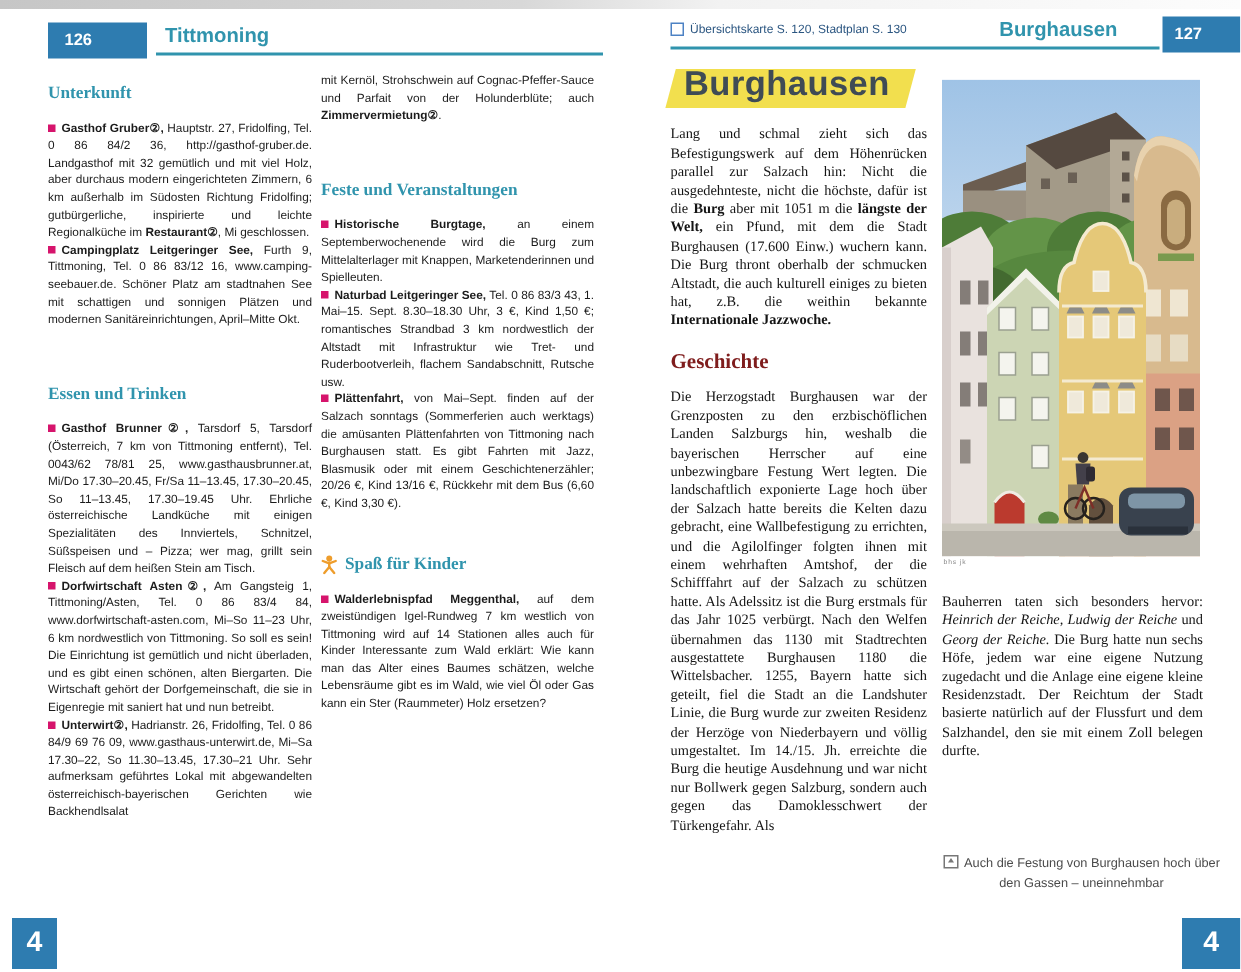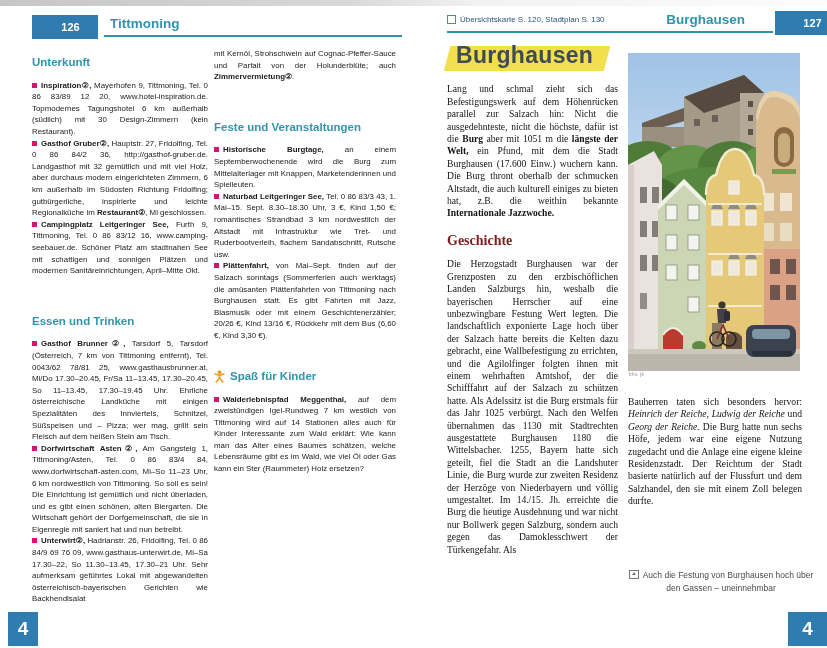--- a/index.html
+++ b/index.html
@@ -1,42 +1,42 @@
 <!DOCTYPE html>
 <html lang="de"><head>
 <meta charset="utf-8">
 <style>
   html,body{margin:0;padding:0;background:#fff;}
   .spread{position:relative;width:827px;height:648px;background:#ffffff;overflow:hidden;}
   .top-edge{position:absolute;top:0;left:0;width:827px;height:6px;
     background:linear-gradient(to right,#c6c6c6 0%,#d8d8d8 42%,#f2f2f2 58%,#fcfcfc 100%);}
   
   .pagenum{position:absolute;background:#2e7cb0;color:#fff;font-weight:bold;font-size:11px;height:24px;line-height:24px;
-    font-family:"Liberation Sans",sans-serif;box-sizing:border-box;text-align:center;}
+    font-family:"Liberation Sans",sans-serif;box-sizing:border-box;}
   #pn-left{left:32px;top:15px;width:66px;padding-left:11px;}
-  #pn-right{left:775px;top:11px;width:52px;padding-left:23px;}
+  #pn-right{left:775px;top:11px;width:52px;padding-left:8px;}
   .htitle{position:absolute;color:#3094ad;font-weight:bold;font-size:13.5px;font-family:"Liberation Sans",sans-serif;}
   #ht-left{left:110px;top:16px;}
   #ht-right{top:12px;right:82px;}
   .rule{position:absolute;height:2px;background:#3094ad;}
   #rule-left{left:104px;top:35px;width:298px;}
   #rule-right{left:447px;top:31px;width:326px;}
   .map-note{position:absolute;left:447px;top:15px;font-size:8px;color:#2a5580;
     font-family:Liberation Sans, sans-serif;display:flex;align-items:center;gap:4px;}
   .map-icon{width:7px;height:7px;border:1.5px solid #4d82c4;background:#fff;display:inline-block;}
   
   .col{position:absolute;}
   .sans{font-family:"Liberation Sans",sans-serif;font-size:7.9px;line-height:11.6px;text-align:justify;color:#1b1b1b;
     hyphens:auto;-webkit-hyphens:auto;}
   .serif{font-family:"Liberation Serif",serif;font-size:9.6px;line-height:12.4px;text-align:justify;color:#141414;
     hyphens:auto;-webkit-hyphens:auto;}
   .sans p,.serif p{margin:0;}
   .sans b{font-weight:700;}
   .sec-h{color:#3094ad;font-size:11.5px;font-weight:bold;margin:38px 0 11px;text-align:left;line-height:1.1;
-    font-family:Liberation Sans, sans-serif;}
+    font-family:Liberation Serif, serif;}
   .sec-h.first{margin-top:0;}
   .sec-h.kinder{margin-top:28px;display:flex;align-items:center;gap:5px;text-align:center;}
   .bt{display:inline-block;width:5px;height:5px;background:#d6146c;margin-right:4px;}
   .sec-h2{color:#7f1d1d;font-family:Liberation Serif, serif;font-size:14px;font-weight:bold;margin:15px 0 11px;text-align:left;}
   
   .headline-wrap{position:relative;display:inline-block;margin:0 0 12px;padding:3px 14px 5px 9px;}
   .headline-bg{position:absolute;inset:0;background:#f2df4e;transform:skewX(-15deg);}
   .headline-text{position:relative;font-family:"Liberation Sans",sans-serif;font-weight:bold;font-size:23px;color:#3f4b55;letter-spacing:.3px;}
   .intro b,.builders b{font-weight:700;}
   .builders i{}
@@ -68,21 +68,20 @@
   <div class="map-note">
     <span class="map-icon"></span>
     <span>Übersichtskarte S. 120, Stadtplan S. 130</span>
   </div>
   <div class="htitle" id="ht-right">Burghausen</div>
   <div class="pagenum" id="pn-right">127</div>
   <div class="rule" id="rule-right"></div>
 
   <div class="col sans" style="left:32px;top:56px;width:176px;">
     <h3 class="sec-h first">Unterkunft</h3>
-    <p class="entry"><span class="bt"></span><b>Inspiration②,</b><span> Mayerhofen 9, Tittmoning, Tel. 0 86 83/89 12 20, www.hotel-inspiration.de. Topmodernes Tagungshotel 6 km außerhalb (südlich) mit 30 Design-Zimmern (kein Restaurant).</span></p>
     <p class="entry"><span class="bt"></span><b>Gasthof Gruber②,</b><span> Hauptstr. 27, Fridolfing, Tel. 0 86 84/2 36, http://gasthof-gruber.de. Landgasthof mit 32 gemütlich und mit viel Holz, aber durchaus modern eingerichteten Zimmern, 6 km außerhalb im Südosten Richtung Fridolfing; gutbürgerliche, inspirierte und leichte Regionalküche im </span><b>Restaurant②</b><span>, Mi geschlossen.</span></p>
     <p class="entry"><span class="bt"></span><b>Campingplatz Leitgeringer See,</b><span> Furth 9, Tittmoning, Tel. 0 86 83/12 16, www.camping-seebauer.de. Schöner Platz am stadtnahen See mit schattigen und sonnigen Plätzen und modernen Sanitäreinrichtungen, April–Mitte Okt.</span></p>
     <h3 class="sec-h">Essen und Trinken</h3>
     <p class="entry"><span class="bt"></span><b>Gasthof Brunner②,</b><span> Tarsdorf 5, Tarsdorf (Österreich, 7 km von Tittmoning entfernt), Tel. 0043/62 78/81 25, www.gasthausbrunner.at, Mi/Do 17.30–20.45, Fr/Sa 11–13.45, 17.30–20.45, So 11–13.45, 17.30–19.45 Uhr. Ehrliche österreichische Landküche mit einigen Spezialitäten des Innviertels, Schnitzel, Süßspeisen und – Pizza; wer mag, grillt sein Fleisch auf dem heißen Stein am Tisch.</span></p>
     <p class="entry"><span class="bt"></span><b>Dorfwirtschaft Asten②,</b><span> Am Gangsteig 1, Tittmoning/Asten, Tel. 0 86 83/4 84, www.dorfwirtschaft-asten.com, Mi–So 11–23 Uhr, 6 km nordwestlich von Tittmoning. So soll es sein! Die Einrichtung ist gemütlich und nicht überladen, und es gibt einen schönen, alten Biergarten. Die Wirtschaft gehört der Dorfgemeinschaft, die sie in Eigenregie mit saniert hat und nun betreibt.</span></p>
     <p class="entry"><span class="bt"></span><b>Unterwirt②,</b><span> Hadrianstr. 26, Fridolfing, Tel. 0 86 84/9 69 76 09, www.gasthaus-unterwirt.de, Mi–Sa 17.30–22, So 11.30–13.45, 17.30–21 Uhr. Sehr aufmerksam geführtes Lokal mit abgewandelten österreichisch-bayerischen Gerichten wie Backhendlsalat</span></p>
   </div>
 
   <div class="col sans" style="left:214px;top:48px;width:182px;">
     <p class="entry"><span>mit Kernöl, Strohschwein auf Cognac-Pfeffer-Sauce und Parfait von der Holunderblüte; auch </span><b>Zimmervermietung②</b><span>.</span></p>

